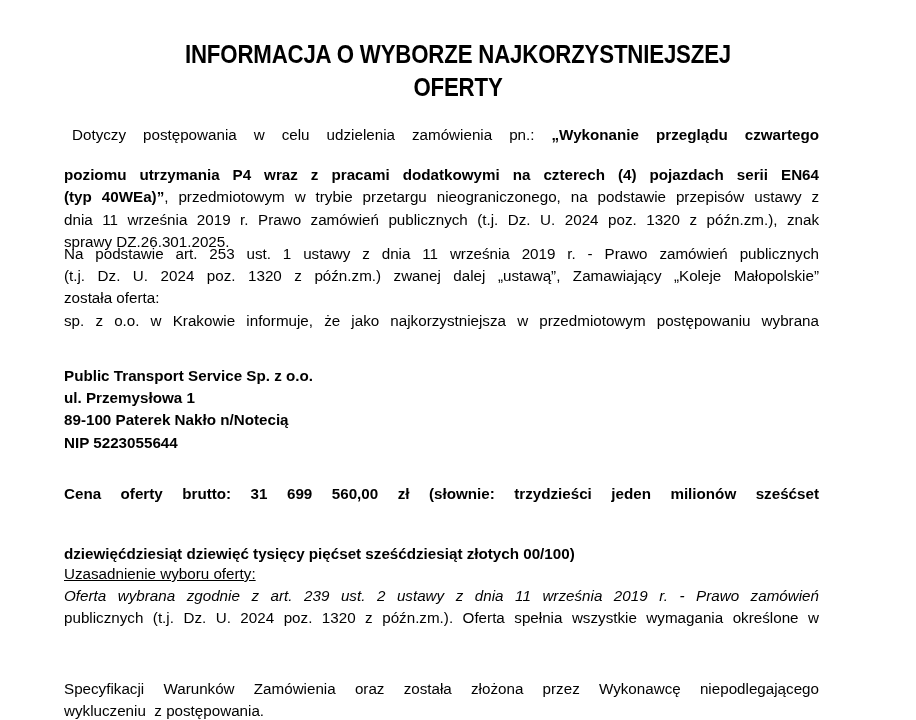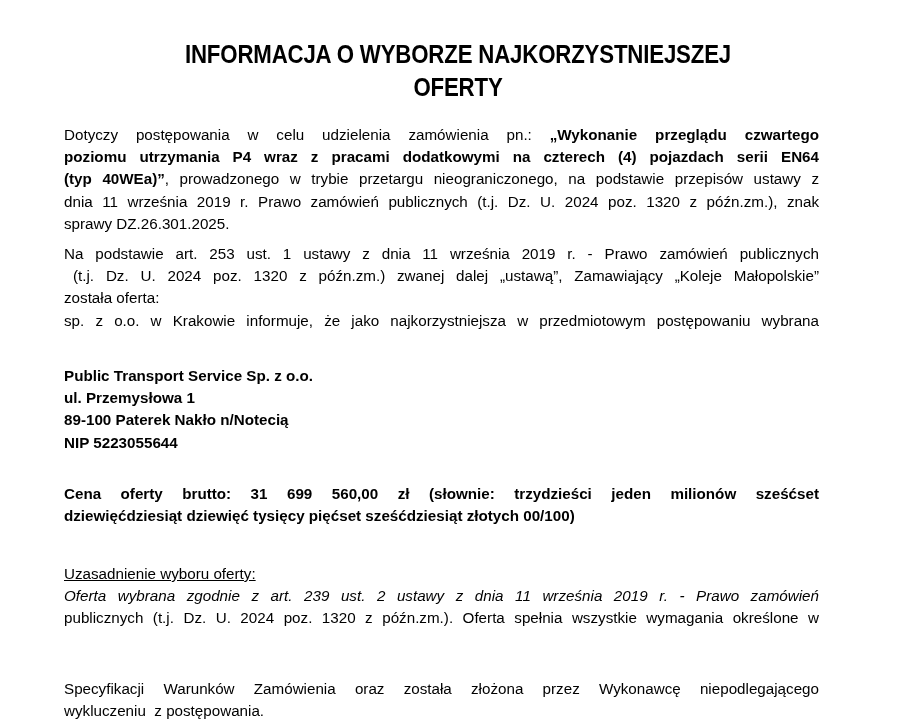--- a/index.html
+++ b/index.html
@@ -75,44 +75,44 @@
 <body>
 
 <div class="page">
 
   <div class="title">
     <span>INFORMACJA O WYBORZE NAJKORZYSTNIEJSZEJ</span>
     <span>OFERTY</span>
   </div>
 
   <div class="para" id="p1">
-    <span class="line" style="white-space: normal;"><span>Dotyczy postępowania w celu udzielenia zamówienia pn.: </span><b>„Wykonanie przeglądu czwartego</b></span>
-    <span class="line bold" style="white-space: normal;">poziomu utrzymania P4 wraz z pracami dodatkowymi na czterech (4) pojazdach serii EN64</span>
-    <span class="line" style="white-space: normal;"><b>(typ 40WEa)”</b><span>, prowadzonego w trybie przetargu nieograniczonego, na podstawie przepisów ustawy z</span></span>
+    <span class="line" style="white-space: normal; margin-left: 8px;"><span>Dotyczy postępowania w celu udzielenia zamówienia pn.: </span><b>„Wykonanie przeglądu czwartego</b></span>
+    <span class="line bold" style="white-space: normal; margin-top: 18px;">poziomu utrzymania P4 wraz z pracami dodatkowymi na czterech (4) pojazdach serii EN64</span>
+    <span class="line" style="white-space: normal;"><b>(typ 40WEa)”</b><span>, przedmiotowym w trybie przetargu nieograniczonego, na podstawie przepisów ustawy z</span></span>
     <span class="line" style="white-space: normal;">dnia 11 września 2019 r. Prawo zamówień publicznych (t.j. Dz. U. 2024 poz. 1320 z późn.zm.), znak</span>
     <span class="line last" style="white-space: normal;">sprawy DZ.26.301.2025.</span>
   </div>
 
   <div class="para" id="p2">
     <span class="line" style="white-space: normal;">Na podstawie art. 253 ust. 1 ustawy z dnia 11 września 2019 r. - Prawo zamówień publicznych</span>
-    <span class="line" style="white-space: normal; margin-left: 9px;">(t.j. Dz. U. 2024 poz. 1320 z późn.zm.) zwanej dalej „ustawą”, Zamawiający „Koleje Małopolskie”</span>
+    <span class="line" style="white-space: normal;">(t.j. Dz. U. 2024 poz. 1320 z późn.zm.) zwanej dalej „ustawą”, Zamawiający „Koleje Małopolskie”</span>
     <span class="line last" style="white-space: normal;">została oferta:</span>
     <span class="line" style="white-space: normal;">sp. z o.o. w Krakowie informuje, że jako najkorzystniejsza w przedmiotowym postępowaniu wybrana</span>
   </div>
 
   <div class="para bold" id="p3">
     <span class="line-left">Public Transport Service Sp. z o.o.</span>
     <span class="line-left">ul. Przemysłowa 1</span>
     <span class="line-left">89-100 Paterek Nakło n/Notecią</span>
     <span class="line-left">NIP 5223055644</span>
   </div>
 
   <div class="para bold" id="p4">
     <span class="line" style="white-space: normal;">Cena oferty brutto: 31 699 560,00 zł (słownie: trzydzieści jeden milionów sześćset</span>
-    <span class="line last" style="white-space: normal;">dziewięćdziesiąt dziewięć tysięcy pięćset sześćdziesiąt złotych 00/100)</span>
+    <span class="line last" style="white-space: normal; margin-top: 38px;">dziewięćdziesiąt dziewięć tysięcy pięćset sześćdziesiąt złotych 00/100)</span>
   </div>
 
   <div class="para" id="p5">
     <span class="line-left underline">Uzasadnienie wyboru oferty:</span>
     <span class="line" style="white-space: normal; font-style: italic;">Oferta wybrana zgodnie z art. 239 ust. 2 ustawy z dnia 11 września 2019 r. - Prawo zamówień</span>
     <span class="line" style="white-space: normal;">publicznych (t.j. Dz. U. 2024 poz. 1320 z późn.zm.). Oferta spełnia wszystkie wymagania określone w</span>
     <span class="line" style="white-space: normal; margin-top: 48px;">Specyfikacji Warunków Zamówienia oraz została złożona przez Wykonawcę niepodlegającego</span>
     <span class="line-left">wykluczeniu  z postępowania.</span>
   </div>
 

